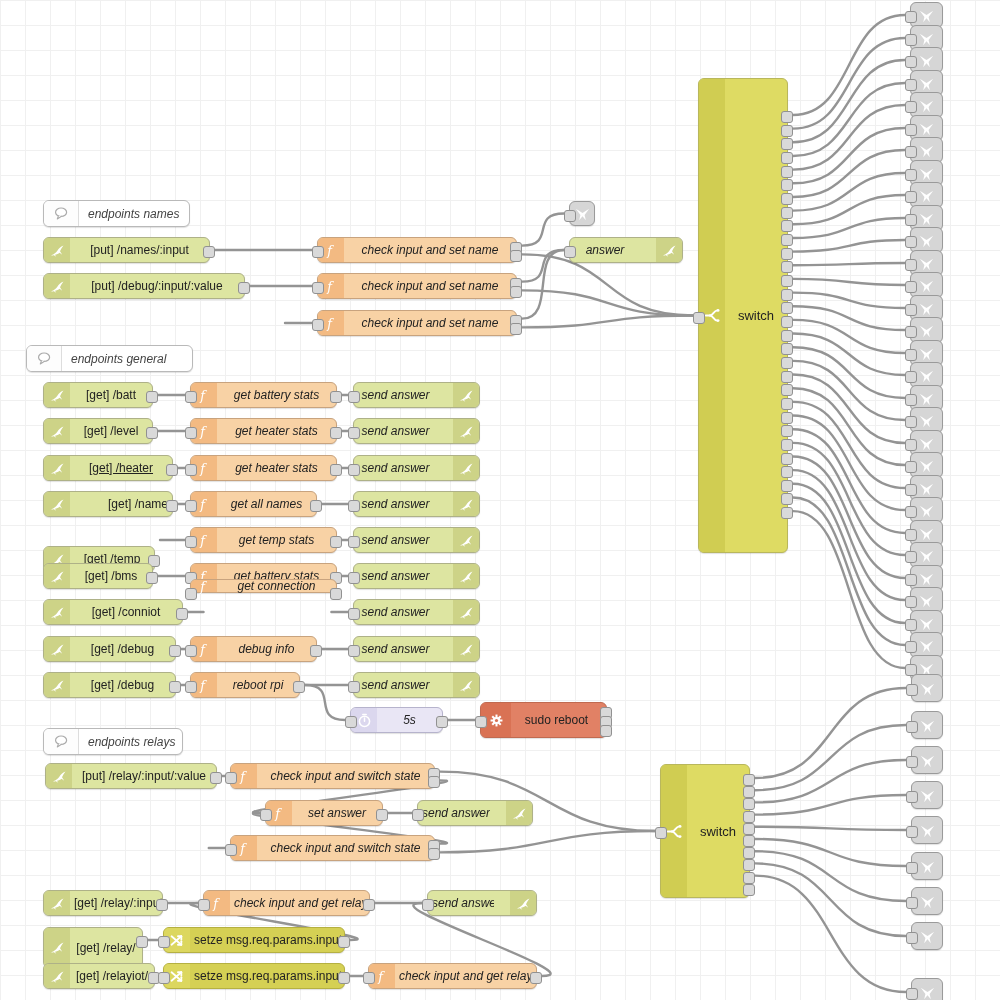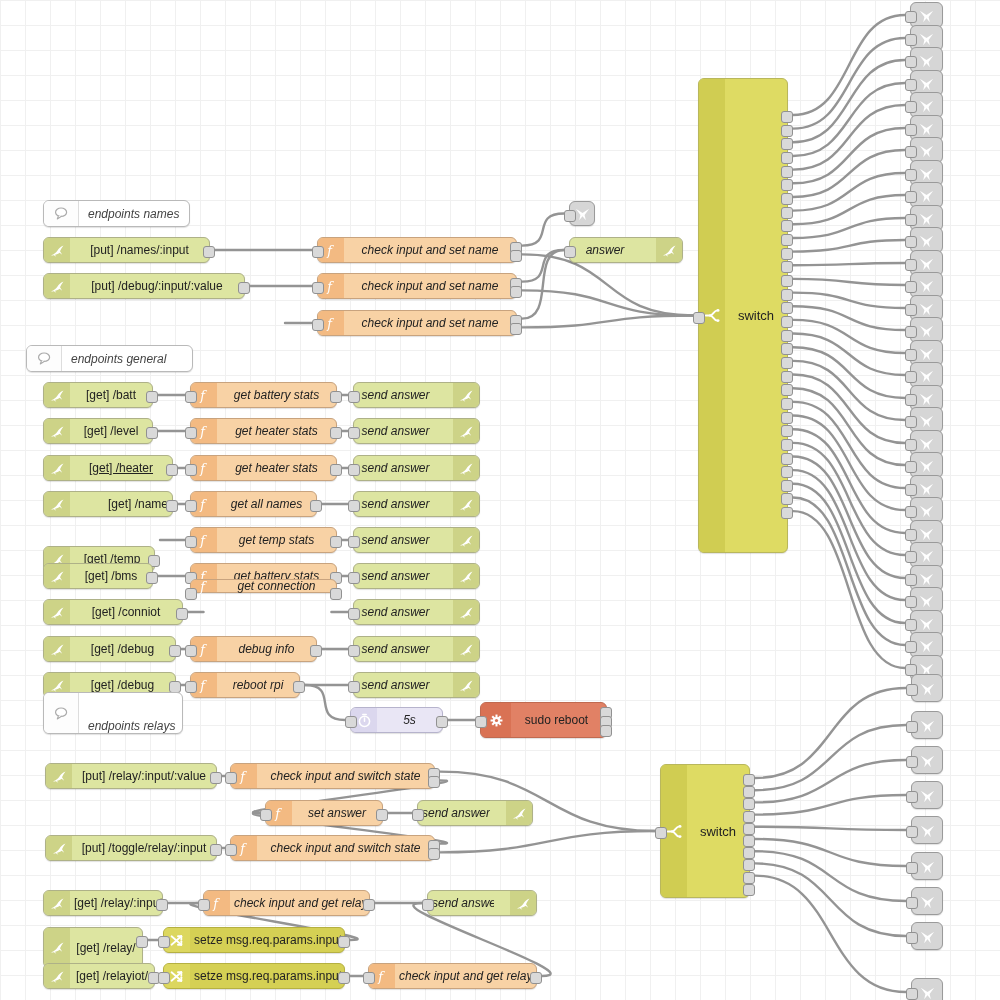--- a/index.html
+++ b/index.html
@@ -582,21 +582,21 @@
         <svg>
           <use href="#gear-icon"></use>
         </svg>
       </div>
       <span class="lbl">sudo reboot</span>
       <div class="port in" style="top: 13px;"></div>
       <div class="port out" style="top: 4px;"></div>
       <div class="port out" style="top: 13px;"></div>
       <div class="port out" style="top: 22px;"></div>
     </div>
-    <div class="node comment" style="left: 43px; top: 692px; width: 140px; height: 42px; align-items: flex-end;">
+    <div class="node comment" style="left: 43px; top: 728px; width: 140px; height: 27px;">
       <div class="icobox">
         <svg>
           <use href="#comment-bubble-icon"></use>
         </svg>
       </div>
       <span class="lbl">endpoints relays</span>
     </div>
     <div class="node httpin" style="left: 45px; top: 763px; width: 172px; height: 26px;">
       <div class="icobox">
         <svg>
@@ -628,29 +628,20 @@
       <div class="port out" style="top: 8px;"></div>
     </div>
     <div class="node httpres" style="left: 417px; top: 800px; width: 116px; height: 26px;">
       <div class="icobox right">
         <svg>
           <use href="#http-response-icon"></use>
         </svg>
       </div>
       <span class="lbl">send answer</span>
       <div class="port in" style="top: 8px;"></div>
-    </div>
-    <div class="node httpin" style="left: 45px; top: 835px; width: 172px; height: 26px;">
-      <div class="icobox">
-        <svg>
-          <use href="#http-in-icon"></use>
-        </svg>
-      </div>
-      <span class="lbl">[put] /toggle/relay/:input</span>
-      <div class="port out" style="top: 8px;"></div>
     </div>
     <div class="node func" style="left: 230px; top: 835px; width: 205px; height: 26px;">
       <div class="icobox">
         <svg>
           <use href="#function-icon"></use>
         </svg>
       </div>
       <span class="lbl">check input and switch state</span>
       <div class="port in" style="top: 8px;"></div>
       <div class="port out" style="top: 3.66667px;"></div>

